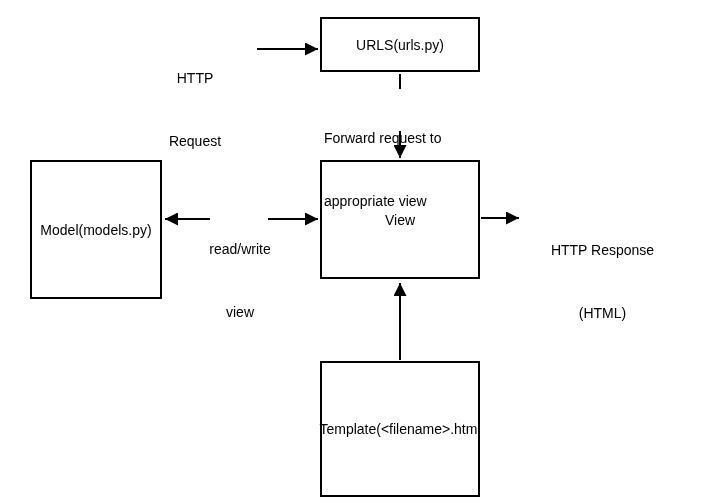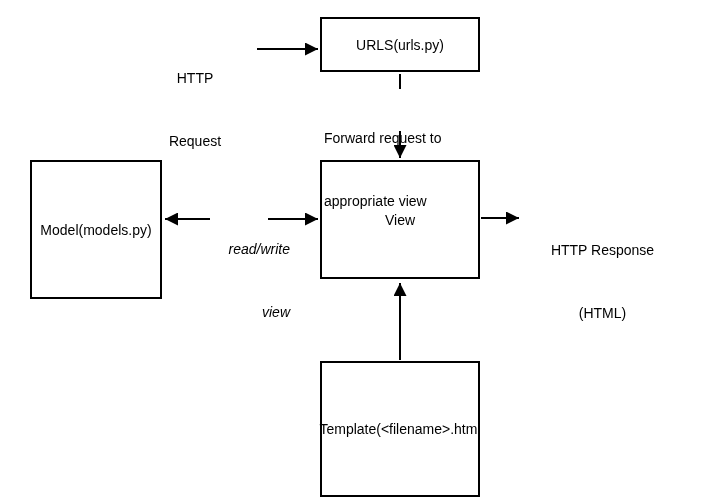--- a/index.html
+++ b/index.html
@@ -35,21 +35,21 @@
   .node-model{left:30px;top:160px;width:132px;height:139px;}
   .node-view{left:320px;top:160px;width:160px;height:119px;}
   .node-template{left:320px;top:361px;width:160px;height:136px;}
   .label{
     position:absolute;
     font-size:14px;line-height:21px;
     white-space:pre;
   }
   .label-http-request{left:145px;top:26px;width:100px;text-align:center;}
   .label-forward{left:324px;top:86px;width:180px;text-align:left;}
-  .label-read-write{left:190px;top:197px;width:100px;text-align:right;font-style:italic;}
+  .label-read-write{left:190px;top:197px;width:100px;text-align:center;}
   .label-http-response{left:530px;top:198px;width:145px;text-align:center;}
 </style>
 </head>
 <body>
 
 <div class="canvas">
 
   <svg class="arrow-layer" width="713" height="503" viewBox="0 0 713 503" xmlns="http://www.w3.org/2000/svg">
     <defs>
       <marker id="arrow" viewBox="0 0 10 10" refX="10" refY="5" markerWidth="6.5" markerHeight="6.5" orient="auto-start-reverse">

